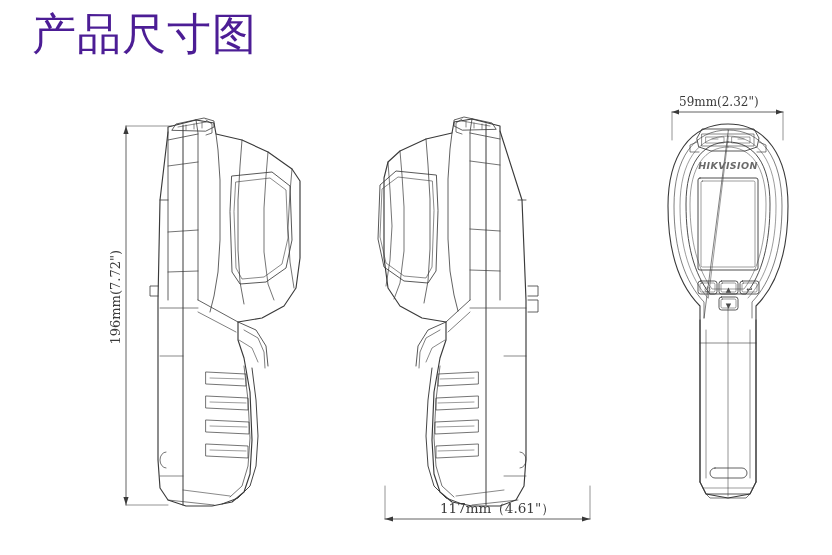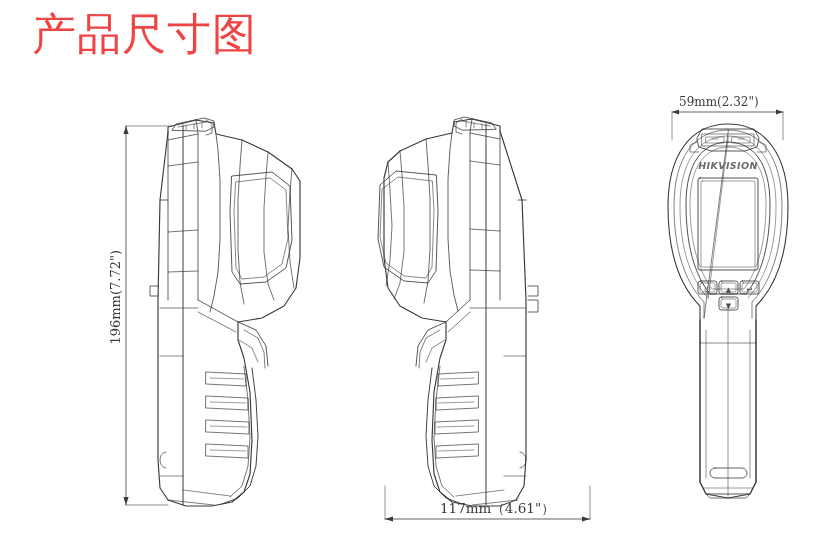--- a/index.html
+++ b/index.html
@@ -13,21 +13,21 @@
     position: relative;
     overflow: hidden;
     font-family: "Liberation Sans", sans-serif;
   }
   #page-title {
     position: absolute;
     left: 32px;
     top: 12px;
     font-size: 44px;
     line-height: 1;
-    color: #ef4444;
+    color: #4c1d95;
     font-family: "DejaVu Sans", sans-serif;
     font-weight: 400;
     letter-spacing: 1px;
     white-space: nowrap;
   }
   #drawing-canvas {
     position: absolute;
     left: 0;
     top: 0;
     width: 832px;

